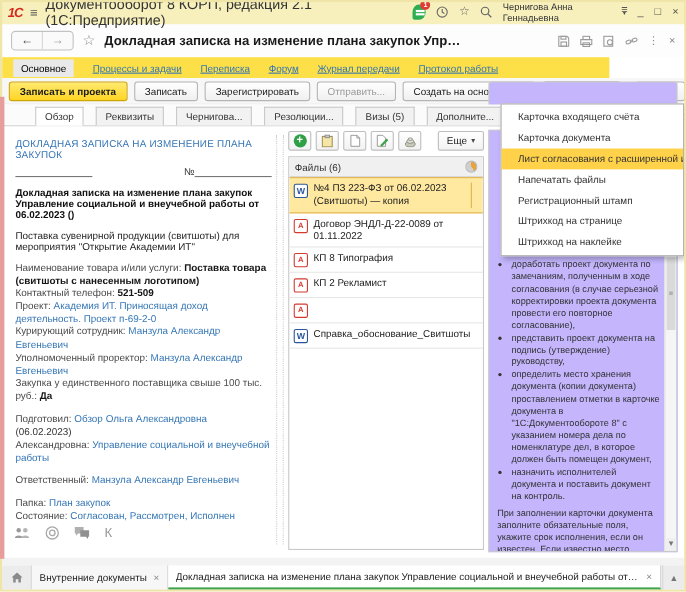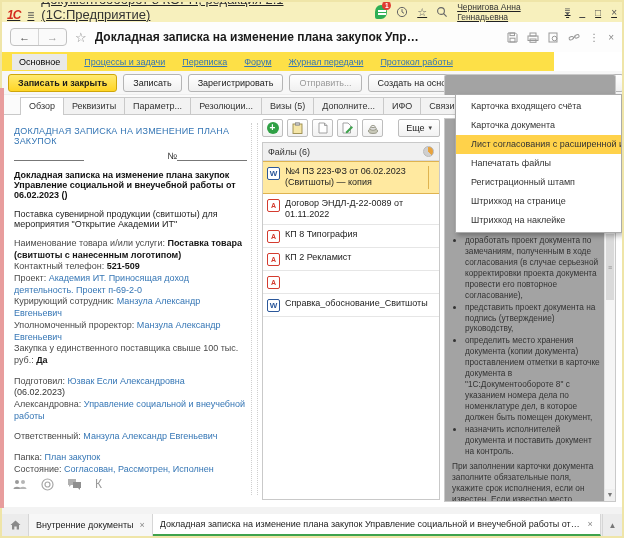--- a/index.html
+++ b/index.html
@@ -7,21 +7,21 @@
   body {
     font-family: "Liberation Sans", "DejaVu Sans", sans-serif;
     font-size: 9px; color:#222; background:#fff;
     position:relative; overflow:hidden;
   }
   .frame { position:absolute; inset:0; border:2px solid #efe5a8; pointer-events:none; z-index:50; }
   .pink-strip { position:absolute; left:0; top:88px; width:4px; height:420px; background:#e89d9d; z-index:51; }
 
   
   .titlebar { position:absolute; left:0; top:0; width:624px; height:22px;
-    background:#f7f0bd; display:flex; align-items:flex-end; padding:0 7px; gap:7px; z-index:10;text-decoration:underline;}
+    background:#f7f0bd; display:flex; align-items:center; padding:0 7px; gap:7px; z-index:10;}
   .logo-1c { color:#d42b1e; font-weight:bold; font-size:12px; font-style:italic; letter-spacing:-1px;}
   .hamburger { font-size:12px; color:#555; }
   .app-title { font-size:13px; color:#333; }
   .tb-right { margin-left:auto; display:flex; align-items:center; gap:9px; }
   .notif { position:relative; width:14px; height:14px; background:#2eae54; border-radius:50% 50% 50% 2px; }
   .notif::after{ content:""; position:absolute; left:3px; top:5px; width:8px; height:1.5px; background:#fff; box-shadow:0 3px 0 #fff;}
   .notif-badge { position:absolute; right:-4px; top:-4px; width:9px; height:9px; background:#e03c31;
     border-radius:50%; color:#fff; font-size:6.5px; line-height:9px; text-align:center; font-weight:bold;}
   .tb-ico { color:#666; font-size:11px; line-height:1; }
   svg.i { display:block; }
@@ -56,21 +56,21 @@
   .btn.disabled { color:#999; }
   .btn.pressed { background:#ececec; border-color:#8f8f8f; }
   .caret { font-size:7px; color:#444; }
   .spacer { flex:1; }
   .btn.help { padding:3px 7px; font-weight:bold;}
 
   
   .doctabs { position:absolute; left:2px; top:95px; width:620px; height:20px; display:flex;
     align-items:flex-end; padding-left:18px; border-bottom:1px solid #c9c9c9; background:#fbfbfb;}
   .dtab { border:1px solid #c9c9c9; border-bottom:none; background:#f2f2f2; padding:3px 8px;
-    white-space:nowrap; color:#333; margin-right:-1px; }
+    white-space:nowrap; color:#333; margin-right:-1px;margin-left:12px; }
   .dtab.active { background:#fff; font-weight:normal; position:relative; }
   .dtab.active::after{ content:""; position:absolute; left:0; right:0; bottom:-1px; height:1px; background:#fff;}
 
   
   .main { position:absolute; left:2px; top:115px; width:620px; height:392px; background:#fff; }
 
   
   .overview { position:absolute; left:12px; top:11px; width:233px; }
   .ov-header { color:#3576b5; font-size:9px; letter-spacing:.2px; }
   .num-row { display:flex; align-items:flex-end; margin:5px 0 9px; color:#333;}
@@ -106,21 +106,21 @@
   .frow .fname { flex:1; line-height:1.25; color:#222;}
   .frow.selected { background:#ffe9a0; border-top:1px solid #dfb34f; border-bottom:1px solid #dfb34f; }
   .sel-cell { width:7px; align-self:stretch; border-left:1px solid #dfb34f;}
   .fico { width:13px; height:13px; border-radius:2px; flex:none; display:flex; align-items:center;
     justify-content:center; font-weight:bold; font-size:8px; margin-top:1px;}
   .fico.word { background:#fff; border:1px solid #2b579a; color:#2b579a;}
   .fico.pdf { background:#fff; border:1px solid #d43b2f; color:#d43b2f; font-size:7px;}
 
   
   .help { position:absolute; left:442px; top:3px; width:172px; height:384px;
-    border:1px solid #c9c9c9; background:#a3a3a3; overflow:hidden;}
+    border:1px solid #c9c9c9; background:#c4b5fd; overflow:hidden;}
   .help-content { position:absolute; left:7px; top:104px; right:14px; font-size:8.3px;
     line-height:1.32; color:#333; }
   .help-content .lead { padding-left:11px; }
   .help-content ul { padding-left:13px; margin:1px 0 4px;}
   .help-content li { margin-bottom:1px; }
   .help-content p { margin-bottom:5px; }
   .vscroll { position:absolute; right:0; top:0; bottom:0; width:11px; background:#f5f5f5; border-left:1px solid #e3e3e3;}
   .vthumb { position:absolute; left:1px; right:1px; top:115px; height:66px; background:#dadada;
     display:flex; align-items:center; justify-content:center; color:#8f8f8f; font-size:7px;}
   .varrow { position:absolute; left:0; right:0; bottom:0; height:12px; text-align:center;
@@ -222,21 +222,21 @@
 <div class="sectiontabs">
   <span class="stab active">Основное</span>
   <span class="stab">Процессы и задачи</span>
   <span class="stab">Переписка</span>
   <span class="stab">Форум</span>
   <span class="stab">Журнал передачи</span>
   <span class="stab">Протокол работы</span>
 </div>
 
 <div class="toolbar">
-  <span class="btn primary">Записать и закрыть</span>
+  <span class="btn primary">Записать и проекта</span>
   <span class="btn">Записать</span>
   <span class="btn">Зарегистрировать</span>
   <span class="btn disabled">Отправить...</span>
   <span class="btn">
     <span>Создать на основании</span>
       <span class="caret">▾</span>
   </span>
   <span class="btn pressed">
     <svg class="i" width="11" height="10" viewBox="0 0 11 10">
         <rect x="0.8" y="3.5" width="9.4" height="4" fill="#7d9dc2" stroke="#4f7fb5" stroke-width="0.8"></rect>
@@ -250,21 +250,21 @@
   <span class="btn">
     <span>Еще</span>
       <span class="caret">▾</span>
   </span>
   <span class="btn help">?</span>
 </div>
 
 <div class="doctabs">
   <span class="dtab active">Обзор</span>
   <span class="dtab">Реквизиты</span>
-  <span class="dtab">Параметр...</span>
+  <span class="dtab">Чернигова...</span>
   <span class="dtab">Резолюции...</span>
   <span class="dtab">Визы (5)</span>
   <span class="dtab">Дополните...</span>
   <span class="dtab">ИФО</span>
   <span class="dtab">Связи</span>
   <span class="dtab">Рабочая г...</span>
 </div>
 
 <div class="main">
 
@@ -278,21 +278,21 @@
     </div>
     <div class="ov-name">Докладная записка на изменение плана закупок Управление социальной и внеучебной работы от 06.02.2023 ()</div>
     <div class="ov-summary">Поставка сувенирной продукции (свитшоты) для мероприятия "Открытие Академии ИТ"</div>
 
     <div class="fld"><span class="lab">Наименование товара и/или услуги:</span> <span class="v-bold">Поставка товара (свитшоты с нанесенным логотипом)</span></div>
     <div class="fld"><span class="lab">Контактный телефон:</span> <span class="v-bold">521-509</span></div>
     <div class="fld"><span class="lab">Проект:</span> <span class="v-link">Академия ИТ. Приносящая доход деятельность. Проект п-69-2-0</span></div>
     <div class="fld"><span class="lab">Курирующий сотрудник:</span> <span class="v-link">Манзула Александр Евгеньевич</span></div>
     <div class="fld"><span class="lab">Уполномоченный проректор:</span> <span class="v-link">Манзула Александр Евгеньевич</span></div>
     <div class="fld"><span class="lab">Закупка у единственного поставщика свыше 100 тыс. руб.:</span> <span class="v-bold">Да</span></div>
-    <div class="fld gap"><span class="lab">Подготовил:</span> <span class="v-link">Юзвак Если Александровна</span><span class="suffix">(06.02.2023)</span></div>
+    <div class="fld gap"><span class="lab">Подготовил:</span> <span class="v-link">Обзор Ольга Александровна</span><span class="suffix">(06.02.2023)</span></div>
     <div class="fld"><span class="lab">Александровна:</span> <span class="v-link">Управление социальной и внеучебной работы</span></div>
     <div class="fld gap"><span class="lab">Ответственный:</span> <span class="v-link">Манзула Александр Евгеньевич</span></div>
     <div class="fld gap"><span class="lab">Папка:</span> <span class="v-link">План закупок</span></div>
     <div class="fld"><span class="lab">Состояние:</span> <span class="v-link">Согласован, Рассмотрен, Исполнен</span></div>
   </div>
 
   <div class="lscroll"></div>
 
   <div class="social">
     <span>

